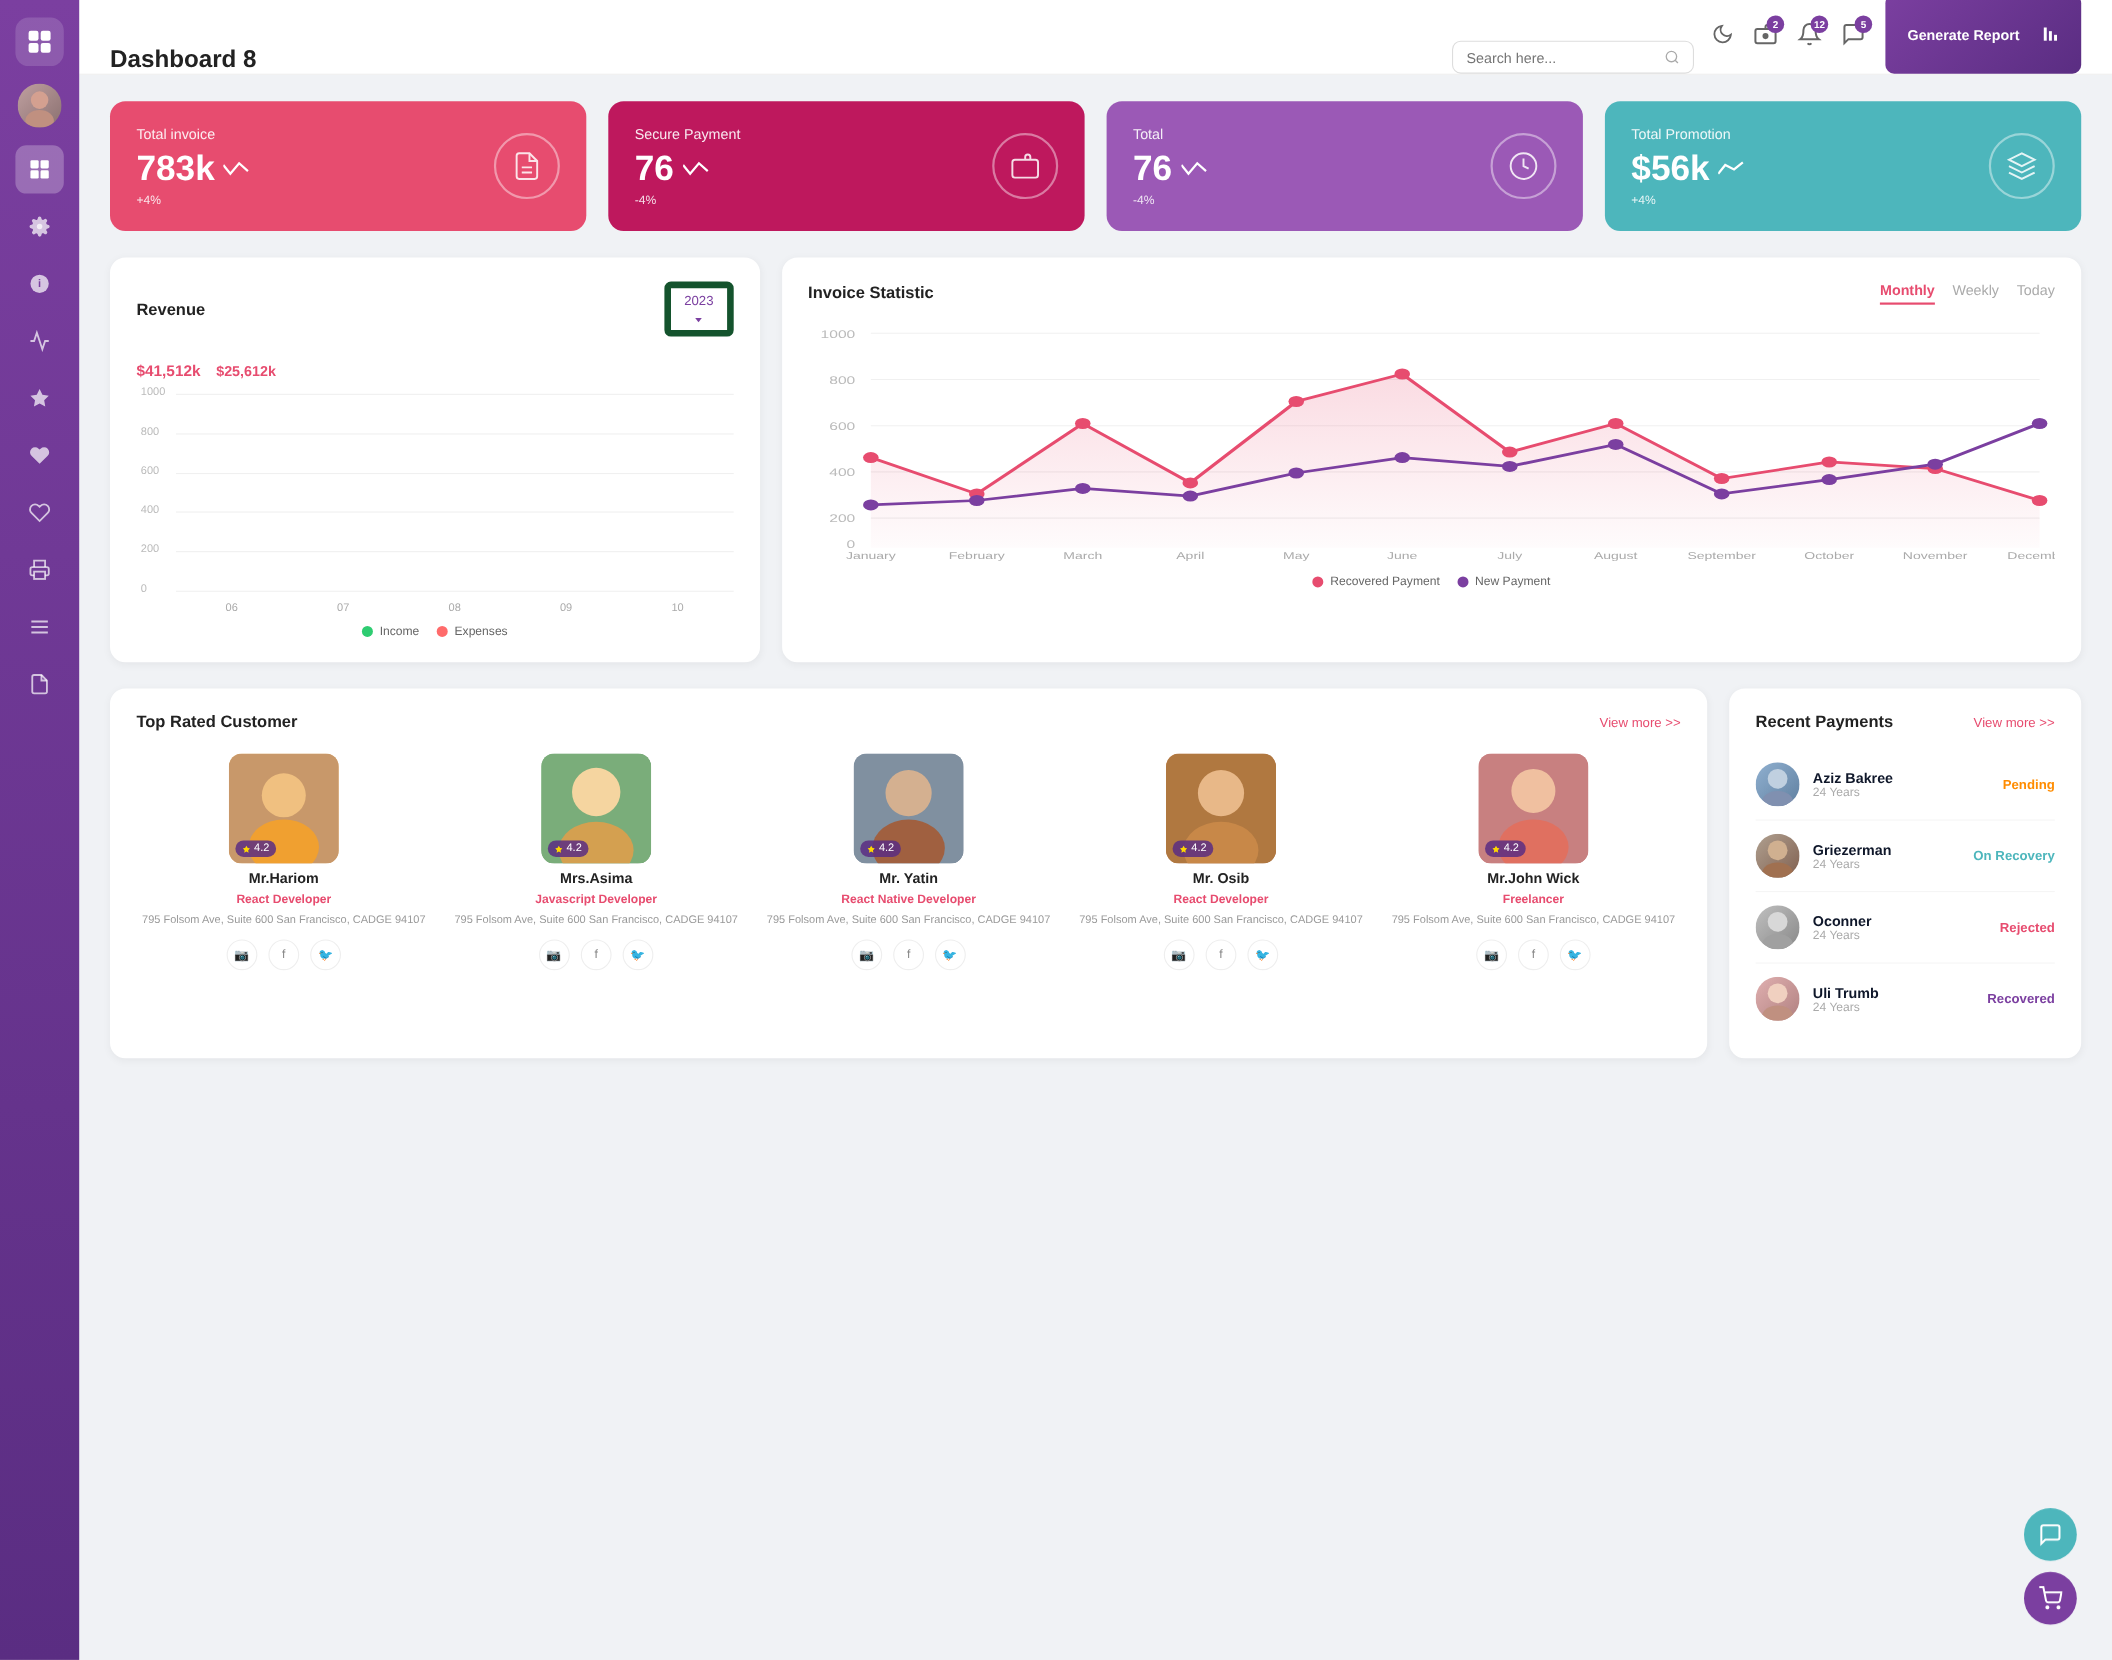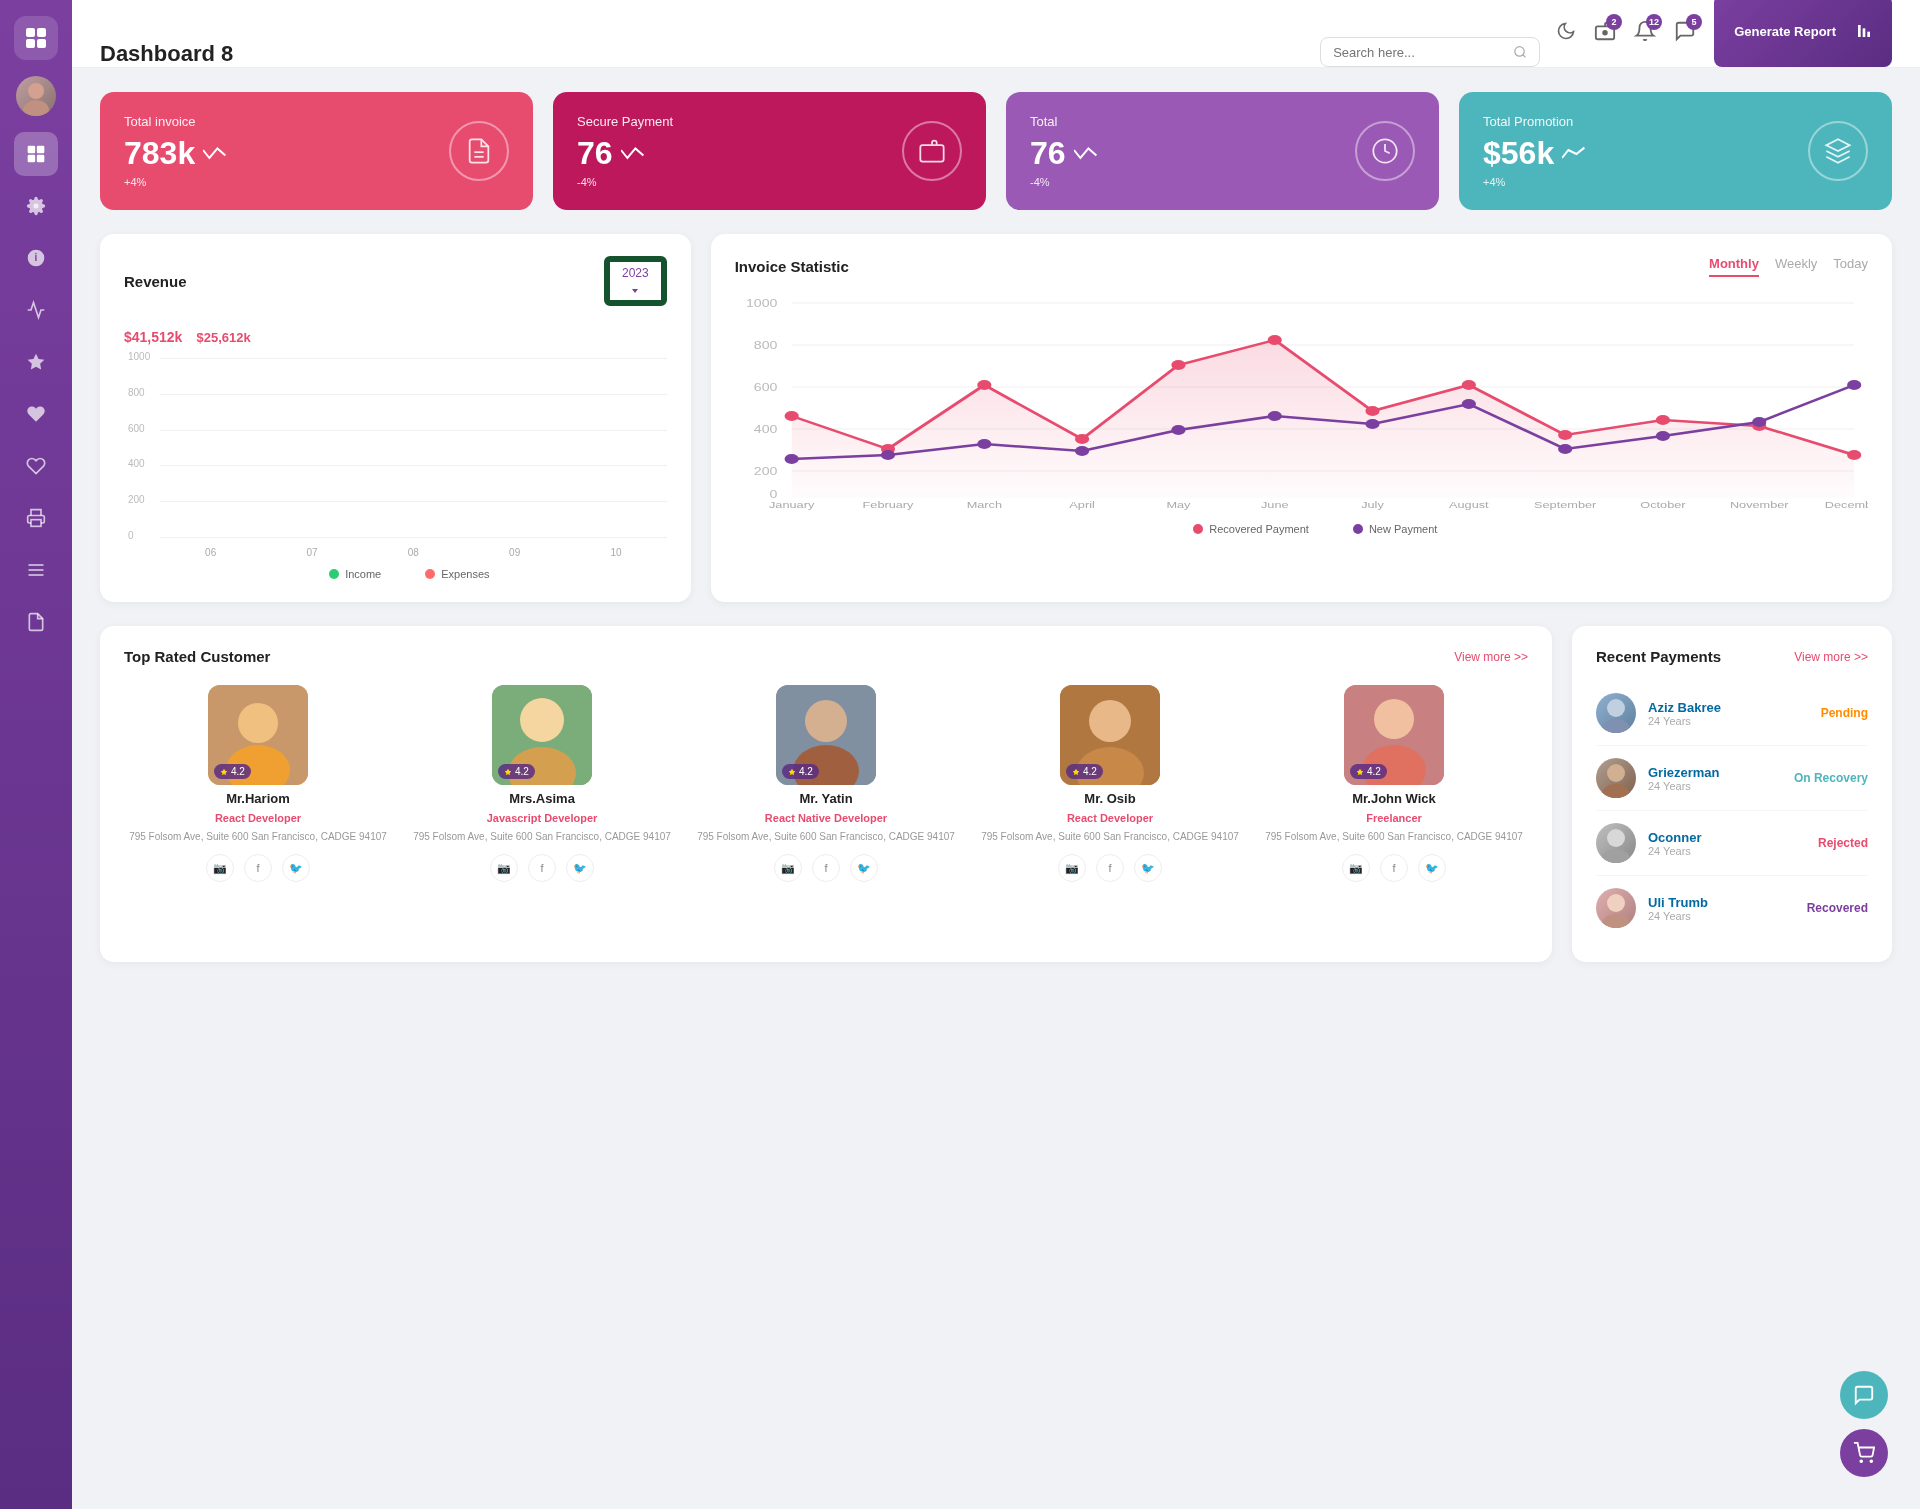--- a/index.html
+++ b/index.html
@@ -204,21 +204,21 @@
       font-weight: 600;
     }
     .legend {
       display: flex;
       gap: 16px;
       margin-top: 10px;
       justify-content: center;
     }
     .legend-item {
       display: flex; align-items: center; gap: 6px;
-      font-size: 11px; color: #666; margin-left: 28px;
+      font-size: 11px; color: #666;
     }
     .legend-dot {
       width: 10px; height: 10px; border-radius: 50%;
     }
 
     
     .line-chart-container {
       position: relative;
       height: 220px;
     }
@@ -313,21 +313,21 @@
     }
     .payment-item:last-child { border-bottom: none; }
     .payment-avatar {
       width: 40px; height: 40px;
       border-radius: 50%;
       background: #ccc;
       overflow: hidden;
       flex-shrink: 0;
     }
     .payment-info { flex: 1; }
-    .payment-name { font-size: 13px; font-weight: 700; color: #0369a1; }
+    .payment-name { font-size: 13px; font-weight: 700; color: #0f172a; }
     .payment-age { font-size: 11px; color: #aaa; }
     .payment-status { font-size: 12px; font-weight: 600; }
     .status-pending { color: #ff8c00; }
     .status-recovery { color: #4db6bc; }
     .status-rejected { color: #e74c6f; }
     .status-recovered { color: #7b3fa0; }
 
     
     .avatar-circle {
       width: 100%; height: 100%;

